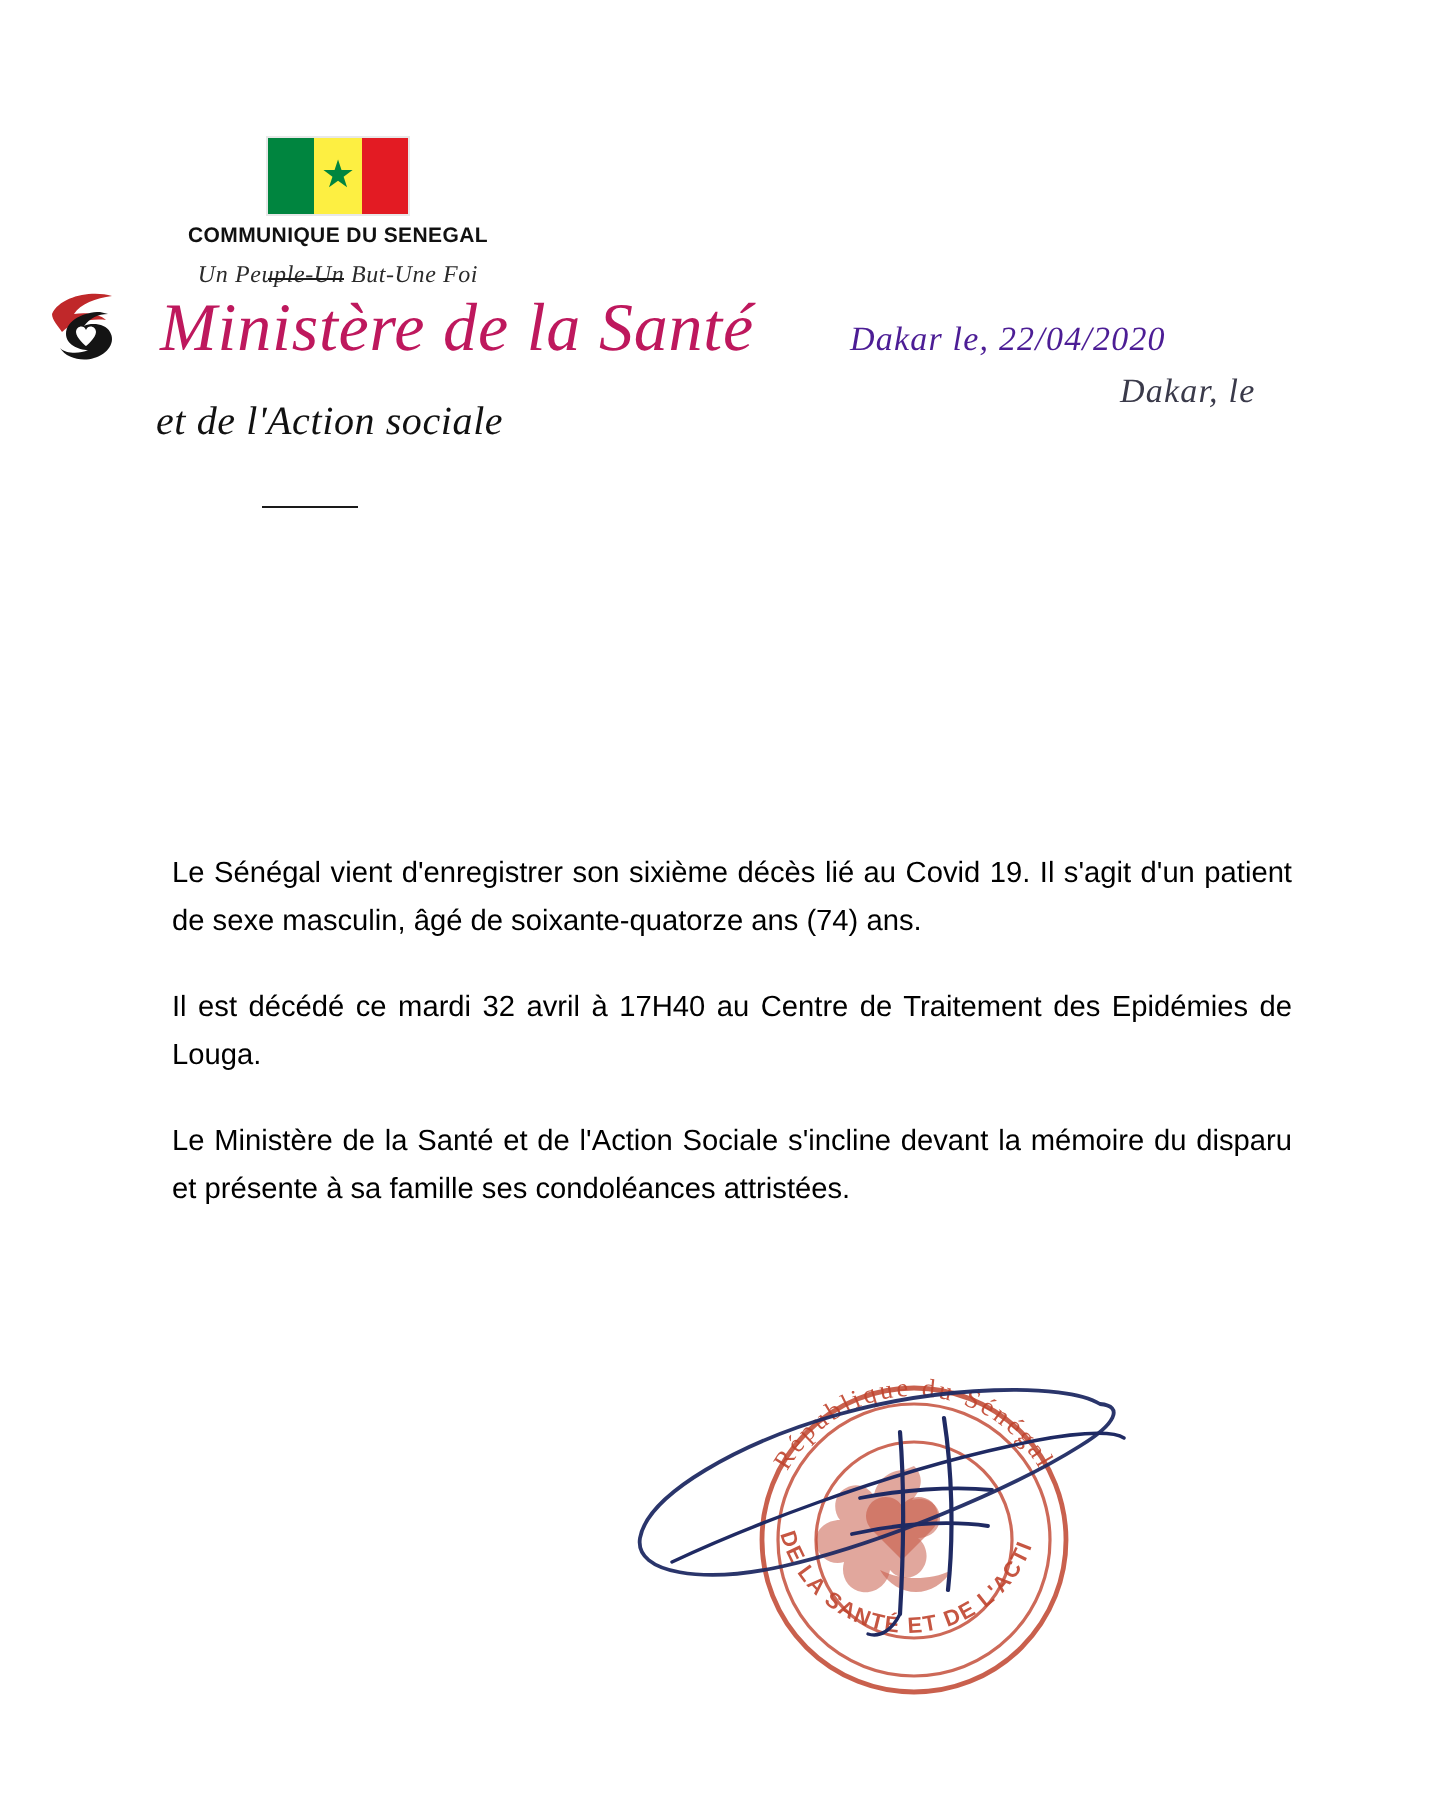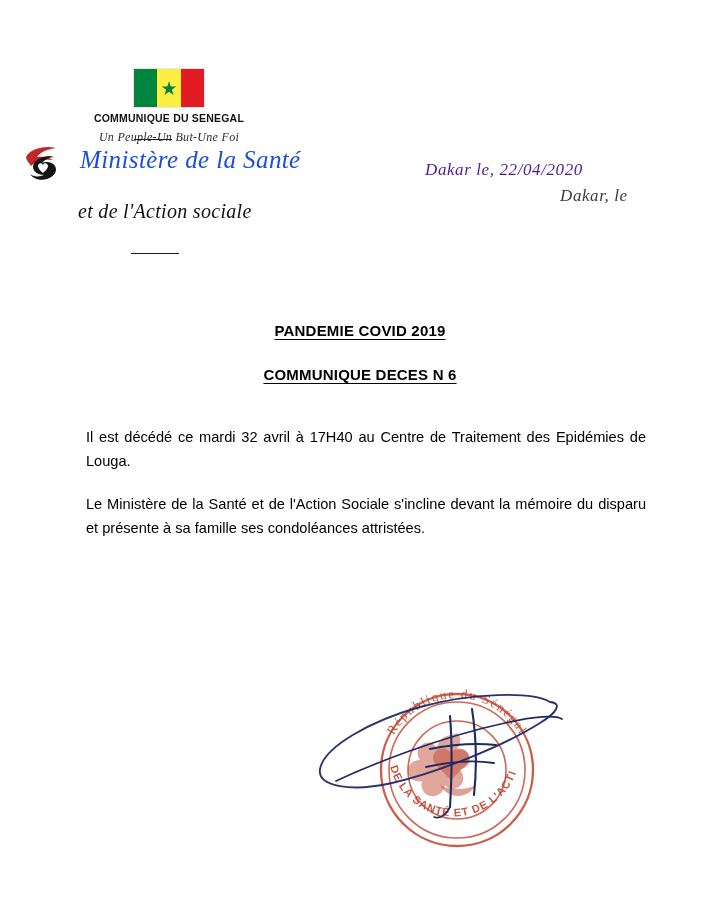--- a/index.html
+++ b/index.html
@@ -93,22 +93,22 @@
     width: 46px;
     height: 38px;
   }
 
   .ministry-line-1 {
     position: absolute;
     left: 80px;
     top: 146px;
     font-family: "Liberation Serif", serif;
     font-style: italic;
-    font-size: 25px;
-    color: #1d4ed8;
+    font-size: 34px;
+    color: #be185d;
     letter-spacing: 0.4px;
   }
   .ministry-line-2 {
     position: absolute;
     left: 78px;
     top: 200px;
     font-family: "Liberation Serif", serif;
     font-style: italic;
     font-size: 20px;
     color: #111;
@@ -225,26 +225,23 @@
 
     <div class="ministry-line-1">Ministère de la Santé</div>
     <div class="ministry-line-2">et de l'Action sociale</div>
 
     <div class="rule-short rule-2"></div>
 
     <div class="date-line">Dakar le, 22/04/2020</div>
     <div class="date-line-blank">Dakar, le</div>
   </div>
 
-  <div class="titles">
-    <div class="doc-title">PANDEMIE COVID 2019</div>
-    <div class="doc-subtitle">COMMUNIQUE DECES N 6</div>
-  </div>
 
   <div class="body-text">
+    <p class="para">Le Sénégal vient d'enregistrer son sixième décès lié au Covid 19. Il s'agit d'un patient de sexe masculin, âgé de soixante-quatorze ans (74) ans.</p>
     <p class="para">Il est décédé ce mardi 32 avril à 17H40 au Centre de Traitement des Epidémies de Louga.</p>
     <p class="para">Le Ministère de la Santé et de l'Action Sociale s'incline devant la mémoire du disparu et présente à sa famille ses condoléances attristées.</p>
   </div>
 
   <div class="sign-area">
 
     <svg class="stamp-svg" width="300" height="200" viewBox="0 0 300 200" xmlns="http://www.w3.org/2000/svg">
       <defs>
         <path id="arcTop" d="M 85 115 A 72 72 0 0 1 229 115" fill="none"></path>
         <path id="arcBottom" d="M 91 115 A 66 66 0 0 0 217 115" fill="none"></path>

